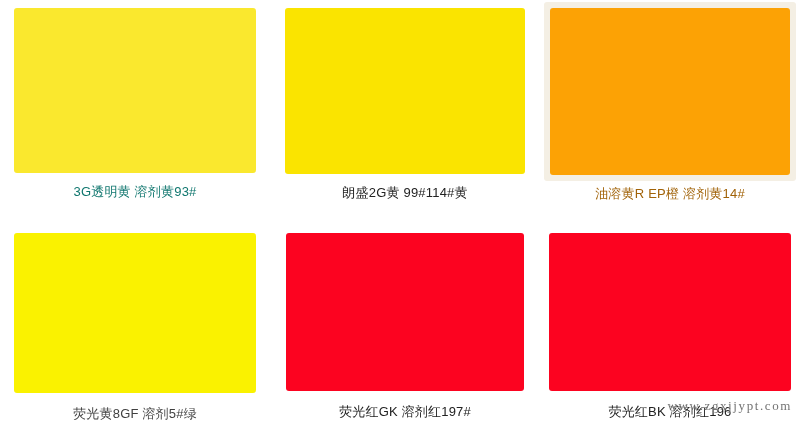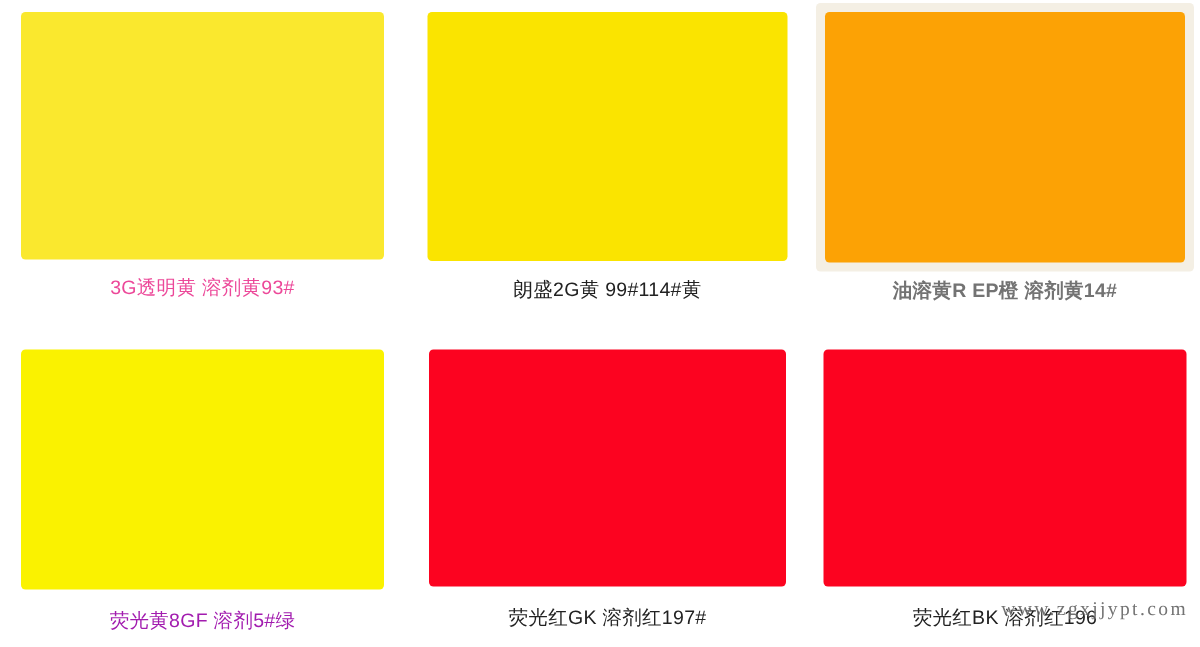--- a/index.html
+++ b/index.html
@@ -110,47 +110,47 @@
 <body style="background: rgb(255, 255, 255);">
 
 <div class="gallery">
 
   <div class="swatch-row r1">
 
     <div class="swatch-cell col-1">
       <div class="swatch-frame">
         <div class="swatch-color" style="background-color: rgb(250, 232, 46);"></div>
       </div>
-      <div class="caption" style="color: #ec4899;">3G透明黄 溶剂黄93#</div>
+      <div class="caption" style="color: #0f766e;">3G透明黄 溶剂黄93#</div>
     </div>
 
     <div class="swatch-cell col-2">
       <div class="swatch-frame">
         <div class="swatch-color" style="background-color: rgb(250, 228, 0);"></div>
       </div>
       <div class="caption" style="color: rgb(34, 34, 34);">朗盛2G黄 99#114#黄</div>
     </div>
 
     <div class="swatch-cell col-3">
       <div class="swatch-frame">
         <div class="backing"></div>
         <div class="swatch-color" style="background-color: rgb(252, 162, 5);"></div>
       </div>
-      <div class="caption" style="color: #737373; font-weight: bold;">油溶黄R EP橙 溶剂黄14#</div>
+      <div class="caption" style="color: #a16207;">油溶黄R EP橙 溶剂黄14#</div>
     </div>
 
   </div>
 
   <div class="swatch-row r2">
 
     <div class="swatch-cell col-1">
       <div class="swatch-frame">
         <div class="swatch-color" style="background-color: rgb(250, 242, 0);"></div>
       </div>
-      <div class="caption" style="color: #a21caf;">荧光黄8GF 溶剂5#绿</div>
+      <div class="caption" style="color: #404040;">荧光黄8GF 溶剂5#绿</div>
     </div>
 
     <div class="swatch-cell col-2">
       <div class="swatch-frame">
         <div class="swatch-color" style="background-color: rgb(252, 3, 32);"></div>
       </div>
       <div class="caption" style="color: rgb(34, 34, 34);">荧光红GK 溶剂红197#</div>
     </div>
 
     <div class="swatch-cell col-3">

